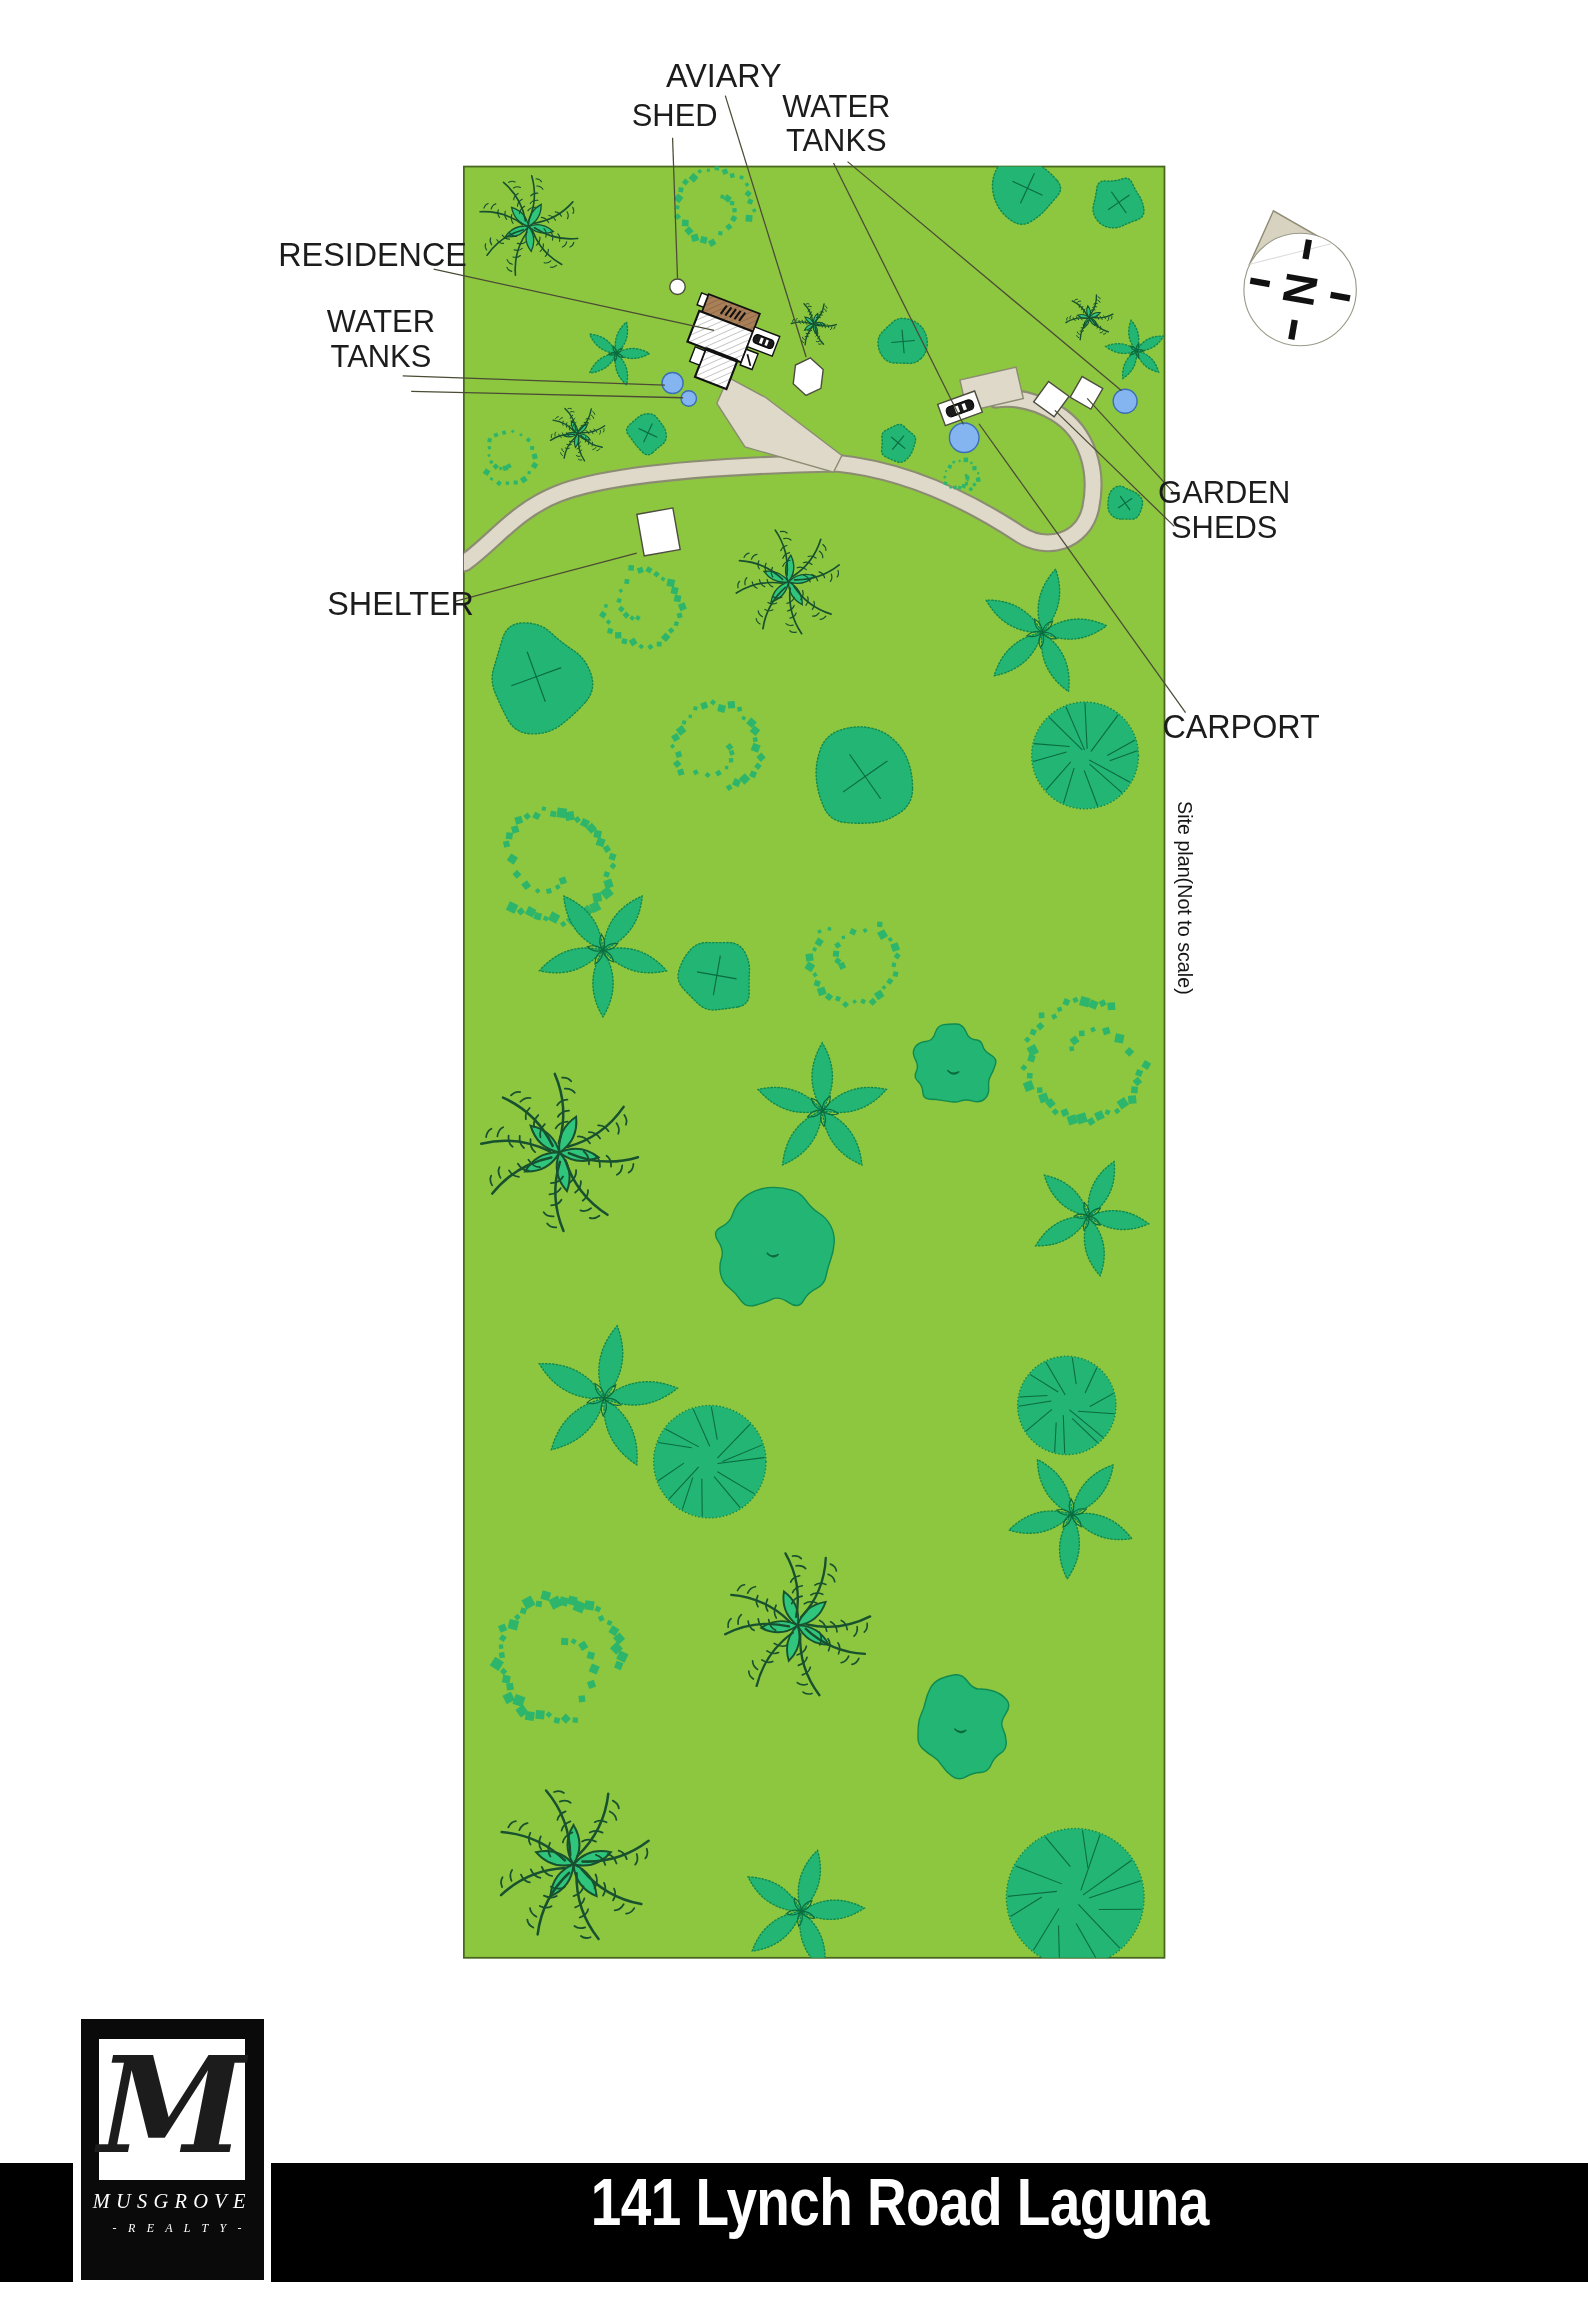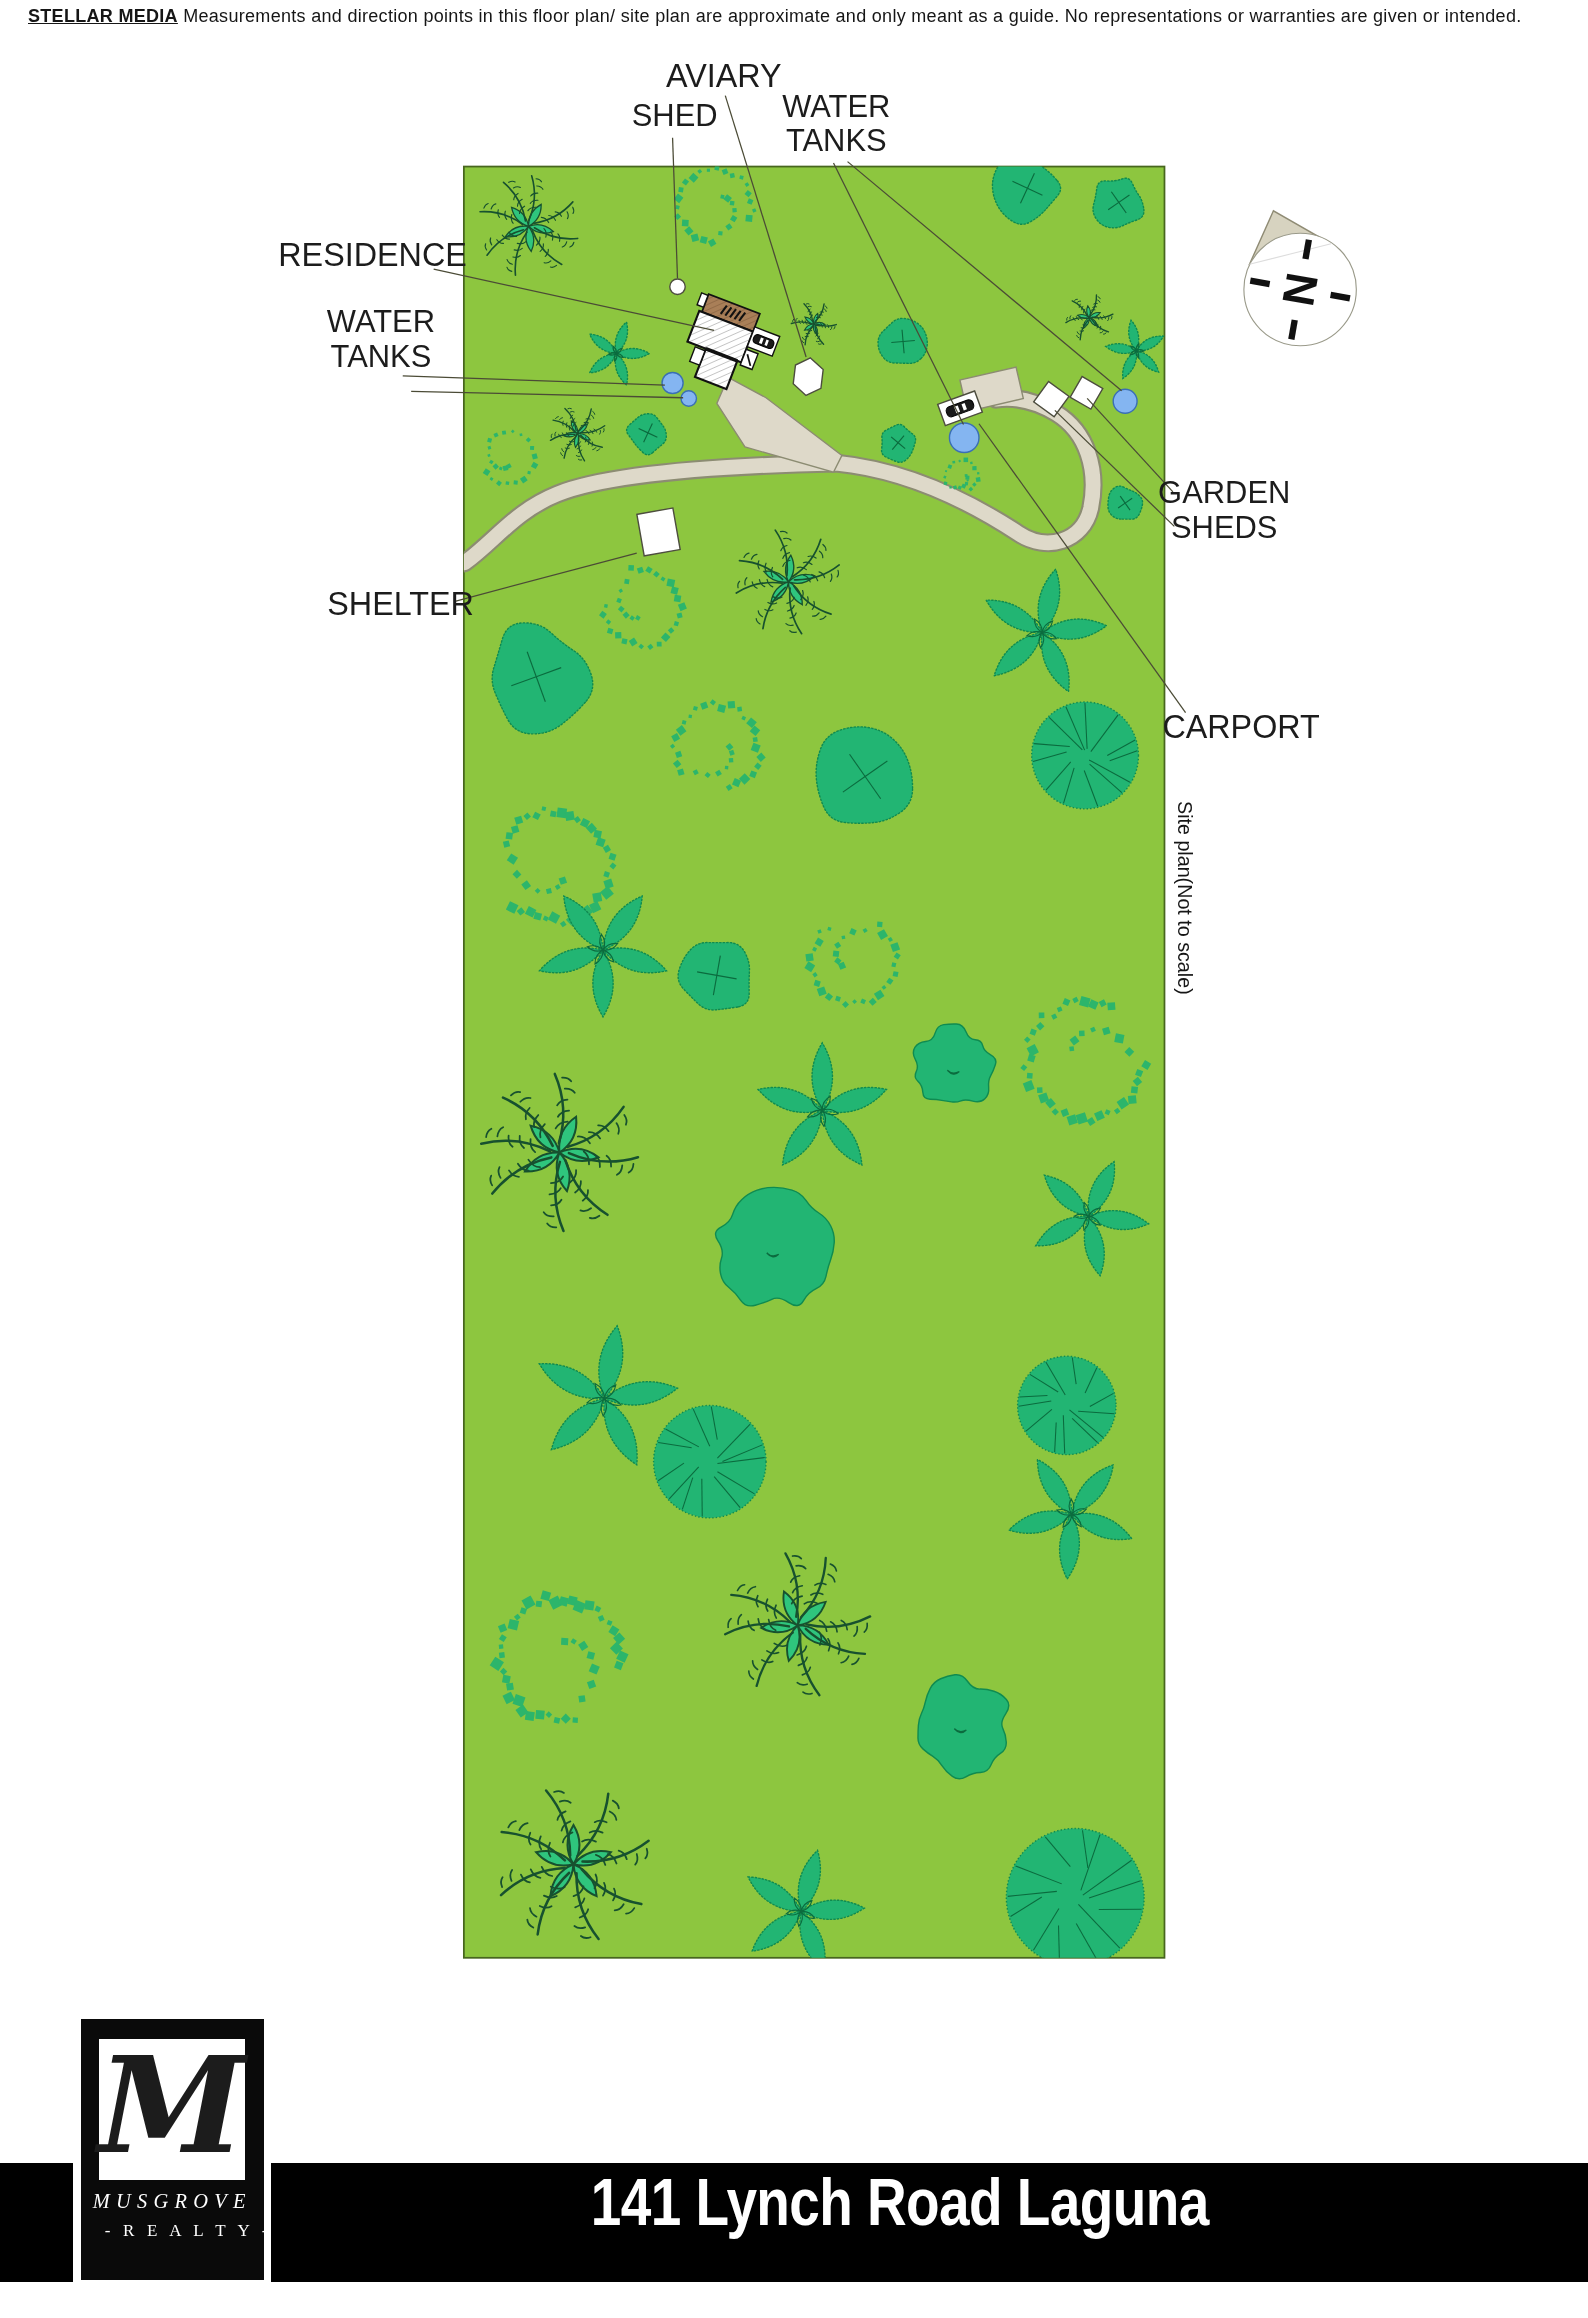--- a/index.html
+++ b/index.html
@@ -16,28 +16,27 @@
   .footer-title{color:#fff;font-weight:bold;font-size:67px;transform:scaleX(.82);transform-origin:center;
                 letter-spacing:-0.7px;white-space:nowrap;}
   .logo-outer{position:absolute;left:73px;top:2011px;width:198px;height:277px;background:#fff;}
   .logo-box{position:absolute;left:7.7px;top:7.7px;width:183px;height:261px;background:#0a0a0a;}
   .logo-msquare{position:absolute;left:18px;top:20.4px;width:146px;height:141px;background:#fff;
                 display:flex;align-items:center;justify-content:center;}
   .logo-m{font-family:"DejaVu Serif", serif;font-style:italic;font-weight:bold;font-size:133px;color:#1c1c1c;
           line-height:1;transform:translateY(-4.2px);}
   .logo-name{position:absolute;left:0;top:171px;width:100%;text-align:center;color:#fff;
              font-family:"Liberation Serif", serif;font-size:20.4px;letter-spacing:6.3px;font-style:italic;}
-  .logo-tag{position:absolute;left:16px;top:202px;width:100%;text-align:center;color:#fff;
-            font-family:"Liberation Serif", serif;font-size:17px;letter-spacing:4.2px;}
+  .logo-tag{position:absolute;left:7px;top:202px;width:100%;text-align:center;color:#fff;
+            font-family:"Liberation Serif", serif;font-size:12px;letter-spacing:4.2px;font-style:italic;}
 </style>
 </head>
 <body>
 
 <div class="page">
-  <div class="disclaimer"><b>STELLAR MEDIA</b><span> Measurements and direction points in this floor plan/ site plan are approximate and only meant as a guide. No representations or warranties are given or intended.</span></div>
 
   <svg id="siteSvg" width="1589" height="2319" viewBox="0 0 2261 3300">
       <defs>
         <pattern id="hatch" width="8" height="8" patternUnits="userSpaceOnUse" patternTransform="rotate(45)">
           <rect width="8" height="8" fill="#ffffff"></rect>
           <line x1="0" y1="0" x2="0" y2="8" stroke="#B0B0B0" stroke-width="2"></line>
         </pattern>
         <pattern id="hatchB" width="7" height="7" patternUnits="userSpaceOnUse" patternTransform="rotate(45)">
           <rect width="7" height="7" fill="#A97F58"></rect>
           <line x1="0" y1="0" x2="0" y2="7" stroke="rgba(60,30,10,.3)" stroke-width="2"></line>

